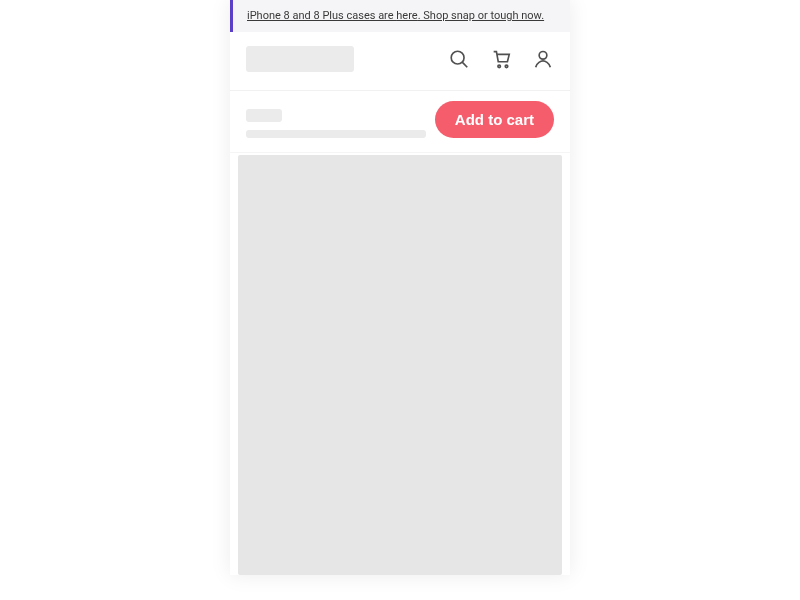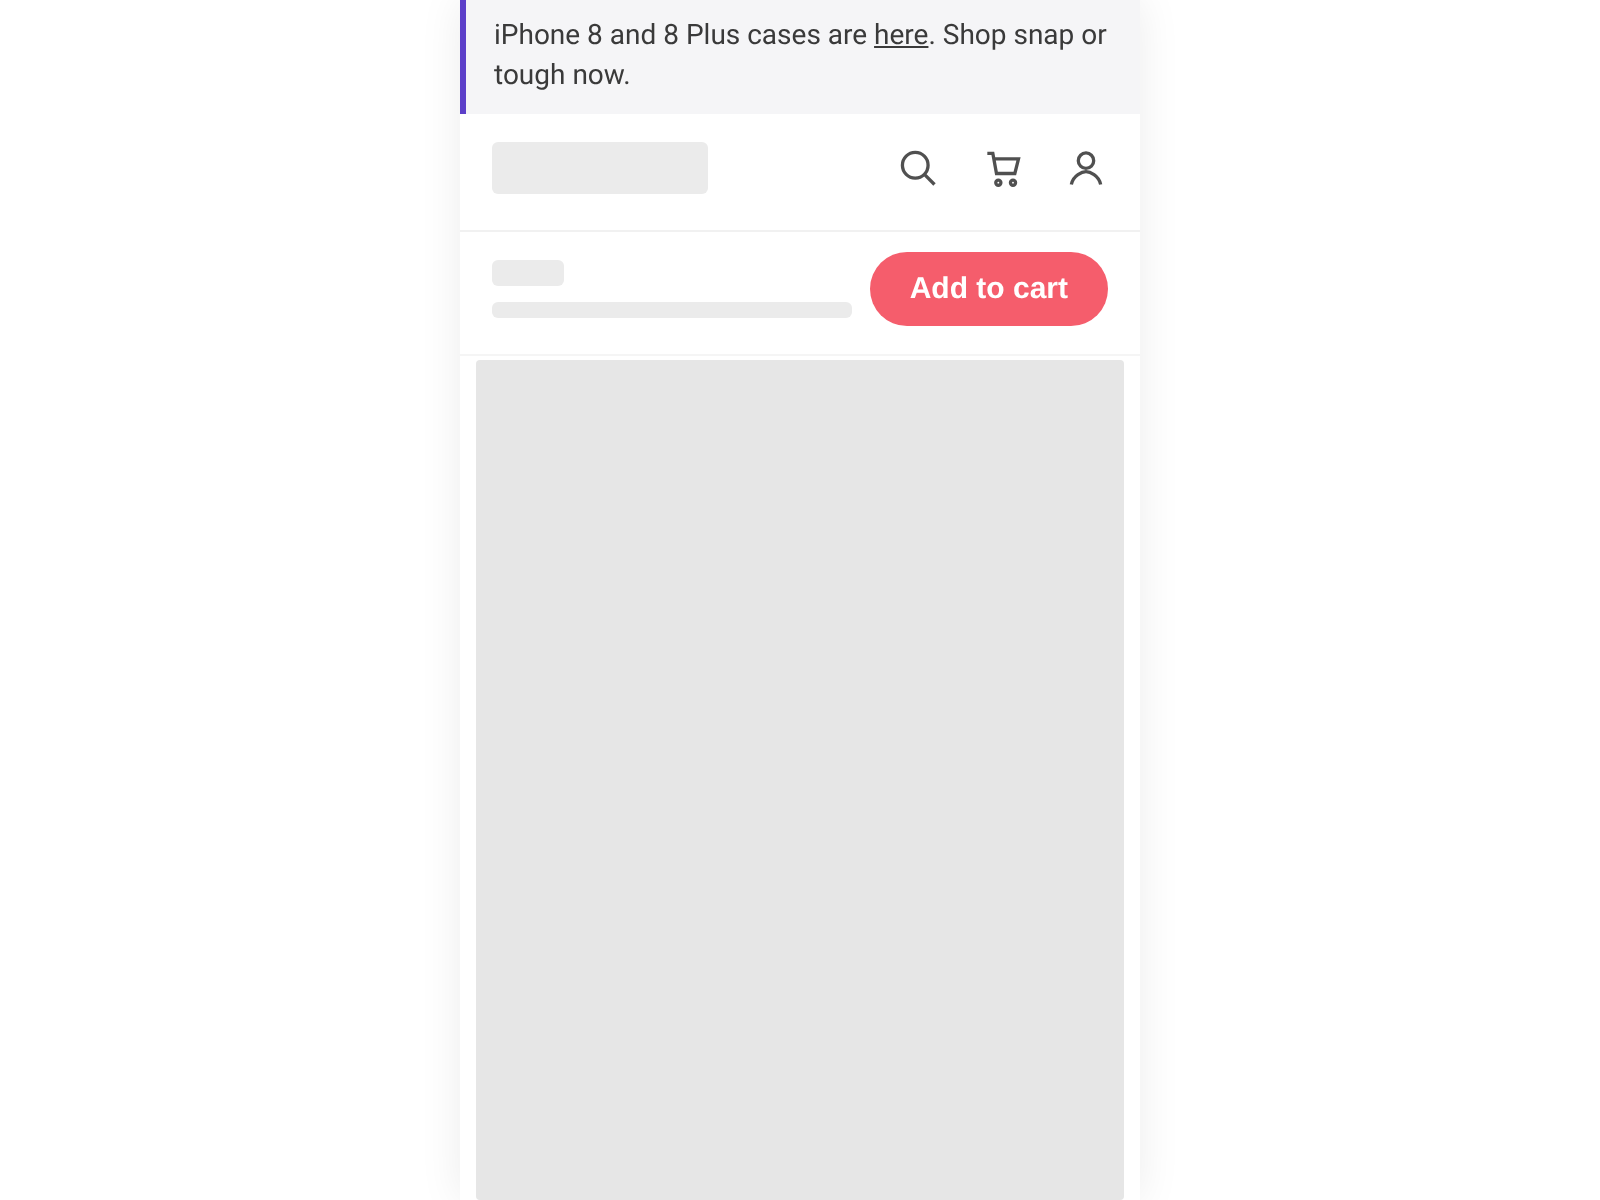--- a/index.html
+++ b/index.html
@@ -20,23 +20,24 @@
     .viewport {
       width: 340px;
       background: #fff;
       box-shadow: 0 0 20px rgba(0,0,0,0.08);
       overflow: hidden;
     }
     .announcement {
       background: #f5f5f7;
       border-left: 3px solid #5c3fc9;
       padding: 8px 14px;
-      font-size: 14px;
+      font-size: 11px;
       line-height: 1.45;
       color: #3a3a3a;
+      text-decoration: underline;
     }
     .announcement .link {
       text-decoration: underline;
       color: #3a3a3a;
       cursor: pointer;
     }
     .header {
       display: flex;
       align-items: center;
       padding: 14px 16px 18px 16px;
@@ -65,21 +66,21 @@
     }
     .icon svg {
       width: 100%;
       height: 100%;
       stroke: #505050;
       stroke-width: 1.8;
       fill: none;
     }
     .product-bar {
       display: flex;
-      align-items: center;
+      align-items: flex-end;
       padding: 10px 16px 14px 16px;
       gap: 0;
       border-bottom: 1px solid #f5f5f5;
     }
     .product-meta {
       flex: 1;
       display: flex;
       flex-direction: column;
       gap: 8px;
     }

